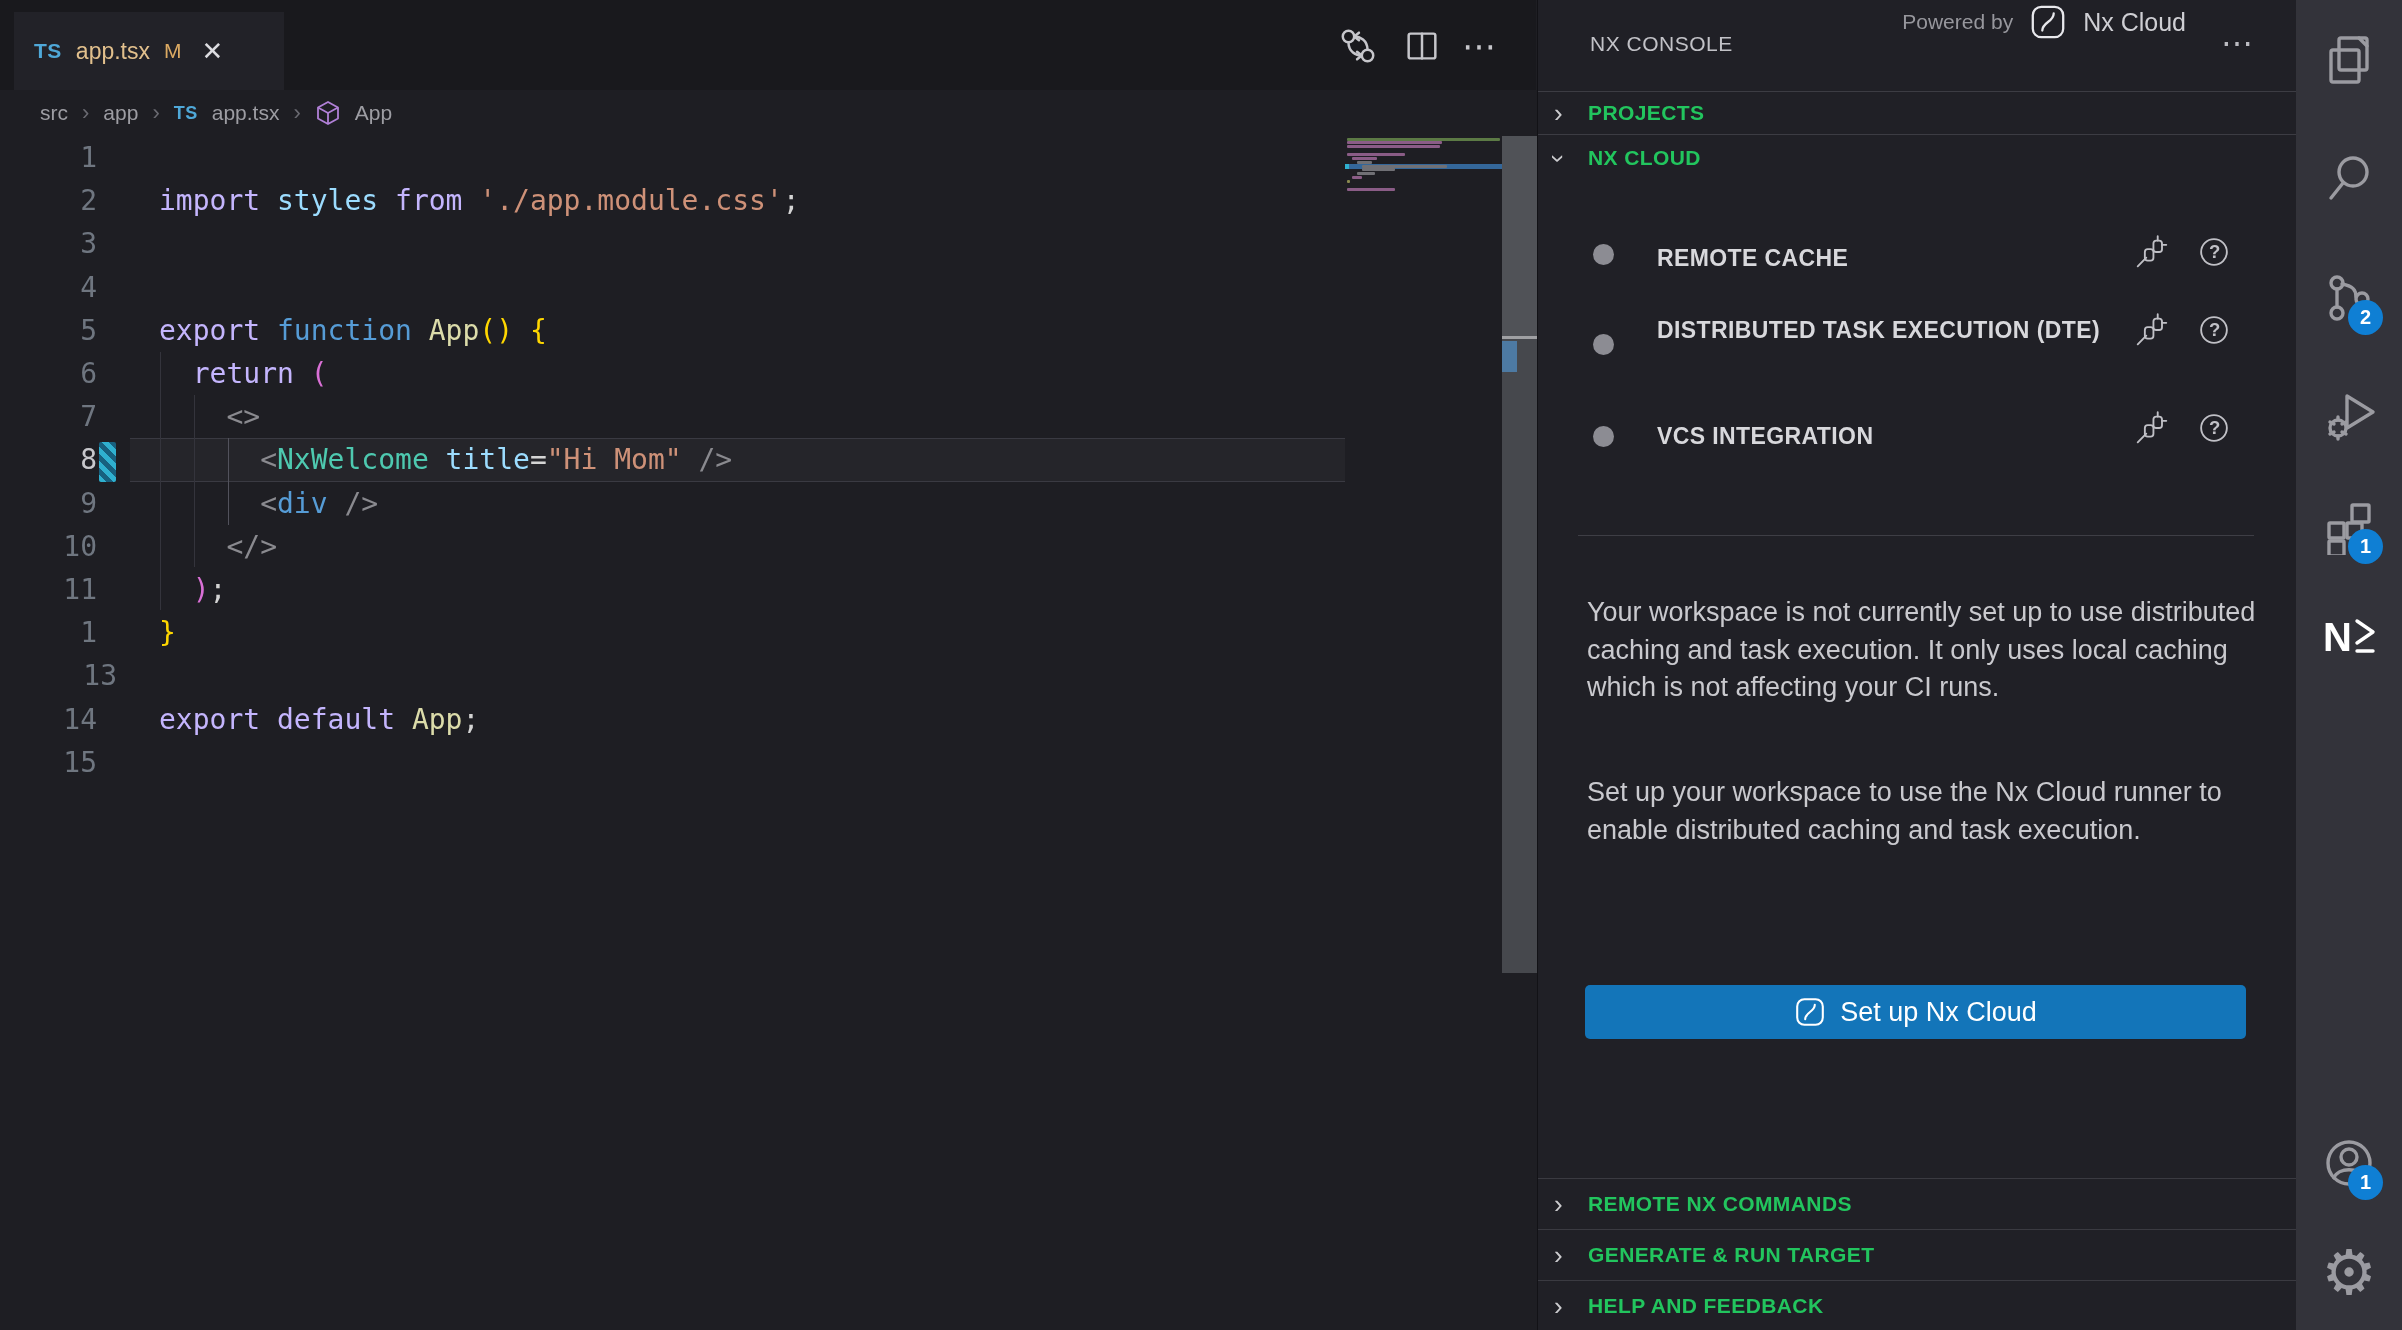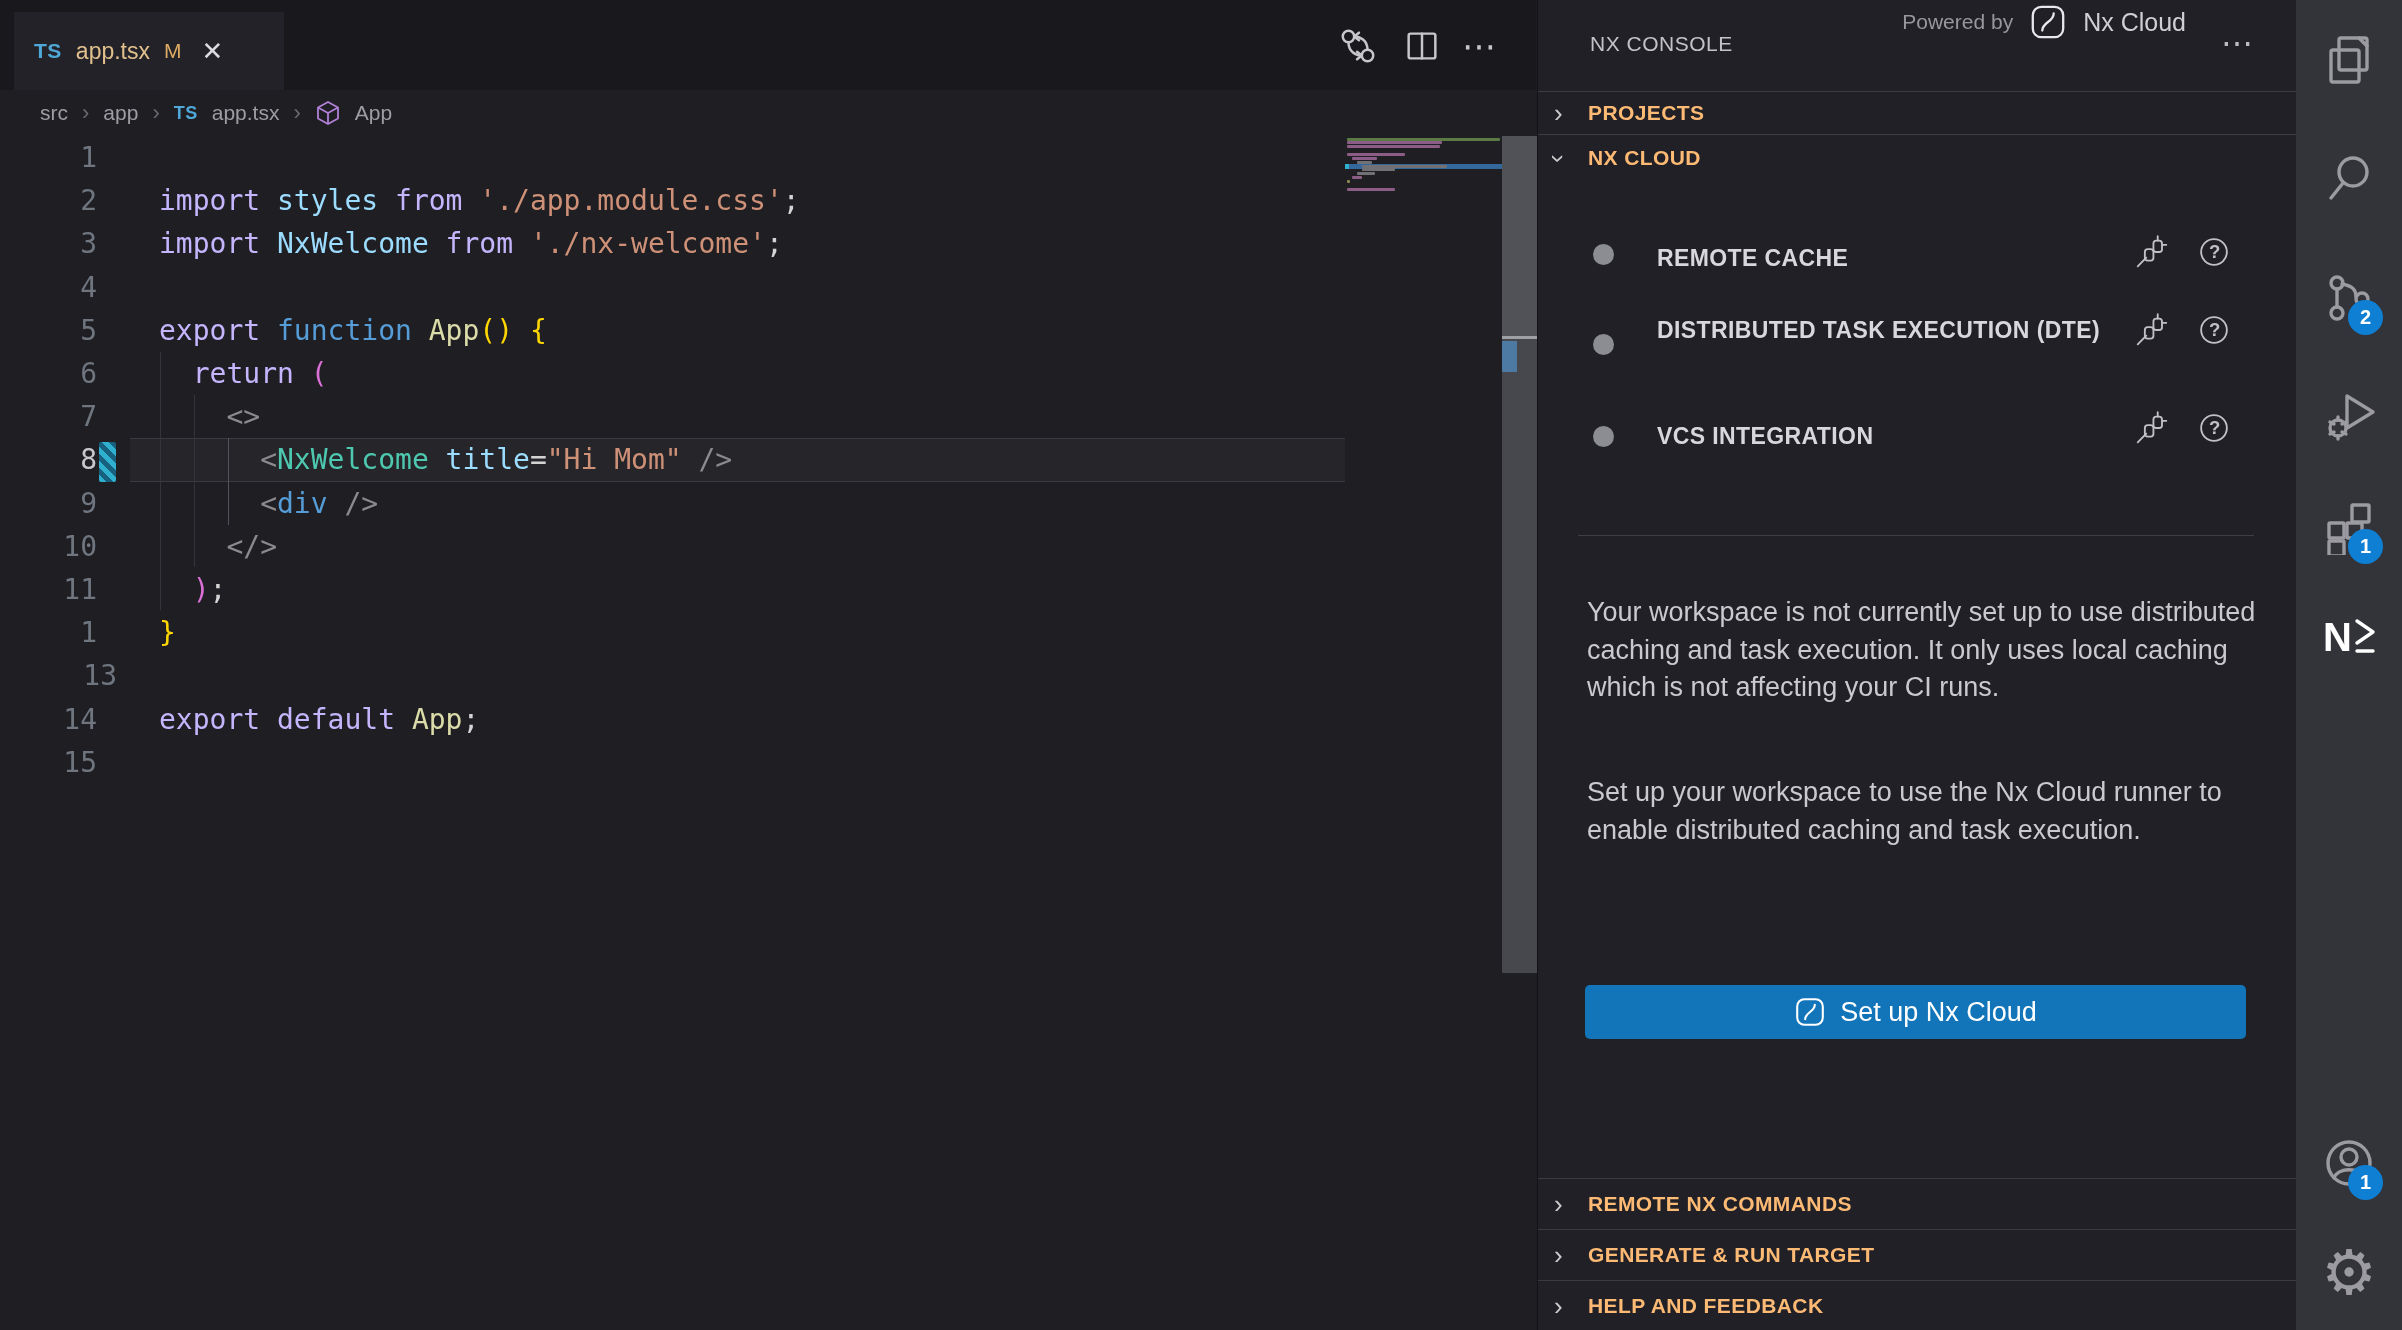--- a/index.html
+++ b/index.html
@@ -70,21 +70,21 @@
 
   
   #panel { left:1537px; top:0; width:759px; height:1330px; background:#202026; border-left:1px solid #121216; }
   #panel-header { position:absolute; left:0; top:0; width:100%; height:88px; display:flex; align-items:center; }
   #panel-title { margin-left:52px; color:#c2c2c7; font-size:21px; letter-spacing:0.5px; }
   #panel-more { position:absolute; right:40px; top:24px; color:#bbbbc1; font-size:32px; letter-spacing:3px; cursor:pointer; }
   .sect-row { position:absolute; left:0; width:100%; display:flex; align-items:center; cursor:pointer; }
   .sect-chev { margin-left:16px; width:34px; color:#cccccf; font-size:26px; }
   .chev-glyph { display:inline-block; }
   .chev-glyph.down { transform:rotate(90deg); }
-  .sect-label { font-weight:bold; font-size:21px; color:#fdba74; letter-spacing:0.4px; }
+  .sect-label { font-weight:bold; font-size:21px; color:#22c55e; letter-spacing:0.4px; }
   #row-projects { top:91px; height:44px; border-top:1px solid #3c3c43; border-bottom:1px solid #3c3c43; }
   #row-nxcloud  { top:136px; height:44px; }
 
   .cloud-item-dot { position:absolute; width:21px; height:21px; border-radius:50%; background:#8c8c93; left:55px; }
   .cloud-item-label { position:absolute; left:119px; width:470px; font-weight:bold; font-size:23px;
       line-height:37px; color:#d8d8dc; letter-spacing:0.4px; }
   .cloud-icons { position:absolute; right:62px; display:flex; gap:22px; }
   .cloud-icon { width:40px; height:40px; cursor:pointer; display:flex; align-items:center; justify-content:center; }
   .cloud-icon svg { stroke:#c0c0c6; fill:none; stroke-width:2.6; stroke-linecap:round; }
 
@@ -167,21 +167,21 @@
 
   <div id="editor" class="abs">
     <div id="cur-line" class="abs"></div>
     <div class="indent-guide abs" style="left:160px; top:216px; height:258px;"></div>
     <div class="indent-guide abs" style="left:194px; top:259px; height:172px;"></div>
     <div class="indent-guide active abs" style="left:228px; top:302px; height:87px;"></div>
     <div id="gutter-mod" class="abs"></div>
     <div id="code-lines">
         <div class="code-row" style="top: 0px; width: 1345px;"><span class="ln">1</span></div>
         <div class="code-row" style="top: 43.2px; width: 1345px;"><span class="ln">2</span><span class="lt"><span class="tok-k">import</span><span class="tok-w"> </span><span class="tok-v">styles</span><span class="tok-w"> </span><span class="tok-k">from</span><span class="tok-w"> </span><span class="tok-s">'./app.module.css'</span><span class="tok-w">;</span></span></div>
-        <div class="code-row" style="top: 86.4px; width: 1345px;"><span class="ln">3</span><span class="lt"><span class="tok-k">import</span><span class="tok-w"> </span><span class="tok-v">NxWelcome</span><span class="tok-w"> </span><span class="tok-k">from</span><span class="tok-w"> </span><span class="tok-s">'./nx-welcome'</span><span class="tok-w">;</span></span></div>
+        <div class="code-row" style="top: 86.4px; width: 1345px;"><span class="ln">3</span></div>
         <div class="code-row" style="top: 129.6px; width: 1345px;"><span class="ln">4</span><span class="lt"></span></div>
         <div class="code-row" style="top: 172.8px; width: 1345px;"><span class="ln">5</span><span class="lt"><span class="tok-k">export</span><span class="tok-w"> </span><span class="tok-b">function</span><span class="tok-w"> </span><span class="tok-f">App</span><span class="tok-by">()</span><span class="tok-w"> </span><span class="tok-by">{</span></span></div>
         <div class="code-row" style="top: 216px; width: 1345px;"><span class="ln">6</span><span class="lt"><span class="tok-w">  </span><span class="tok-k">return</span><span class="tok-w"> </span><span class="tok-pp">(</span></span></div>
         <div class="code-row" style="top: 259.2px; width: 1345px;"><span class="ln">7</span><span class="lt"><span class="tok-w">    </span><span class="tok-p">&lt;&gt;</span></span></div>
         <div class="code-row" style="top: 302.4px; width: 1345px;"><span class="ln active">8</span><span class="lt"><span class="tok-w">      </span><span class="tok-p">&lt;</span><span class="tok-t">NxWelcome</span><span class="tok-w"> </span><span class="tok-v">title</span><span class="tok-w">=</span><span class="tok-s">"Hi Mom"</span><span class="tok-w"> </span><span class="tok-p">/&gt;</span></span></div>
         <div class="code-row" style="top: 345.6px; width: 1345px;"><span class="ln">9</span><span class="lt"><span class="tok-w">      </span><span class="tok-p">&lt;</span><span class="tok-b">div</span><span class="tok-w"> </span><span class="tok-p">/&gt;</span></span></div>
         <div class="code-row" style="top: 388.8px; width: 1345px;"><span class="ln">10</span><span class="lt"><span class="tok-w">    </span><span class="tok-p">&lt;/&gt;</span></span></div>
         <div class="code-row" style="top: 432px; width: 1345px;"><span class="ln">11</span><span class="lt"><span class="tok-w">  </span><span class="tok-pp">)</span><span class="tok-w">;</span></span></div>
         <div class="code-row" style="top: 475.2px; width: 1345px;"><span class="ln">1</span><span class="lt"><span class="tok-by">}</span></span></div>
         <div class="code-row" style="top: 518.4px; width: 1345px; margin-left: 20px;"><span class="ln">13</span><span class="lt"></span></div>

